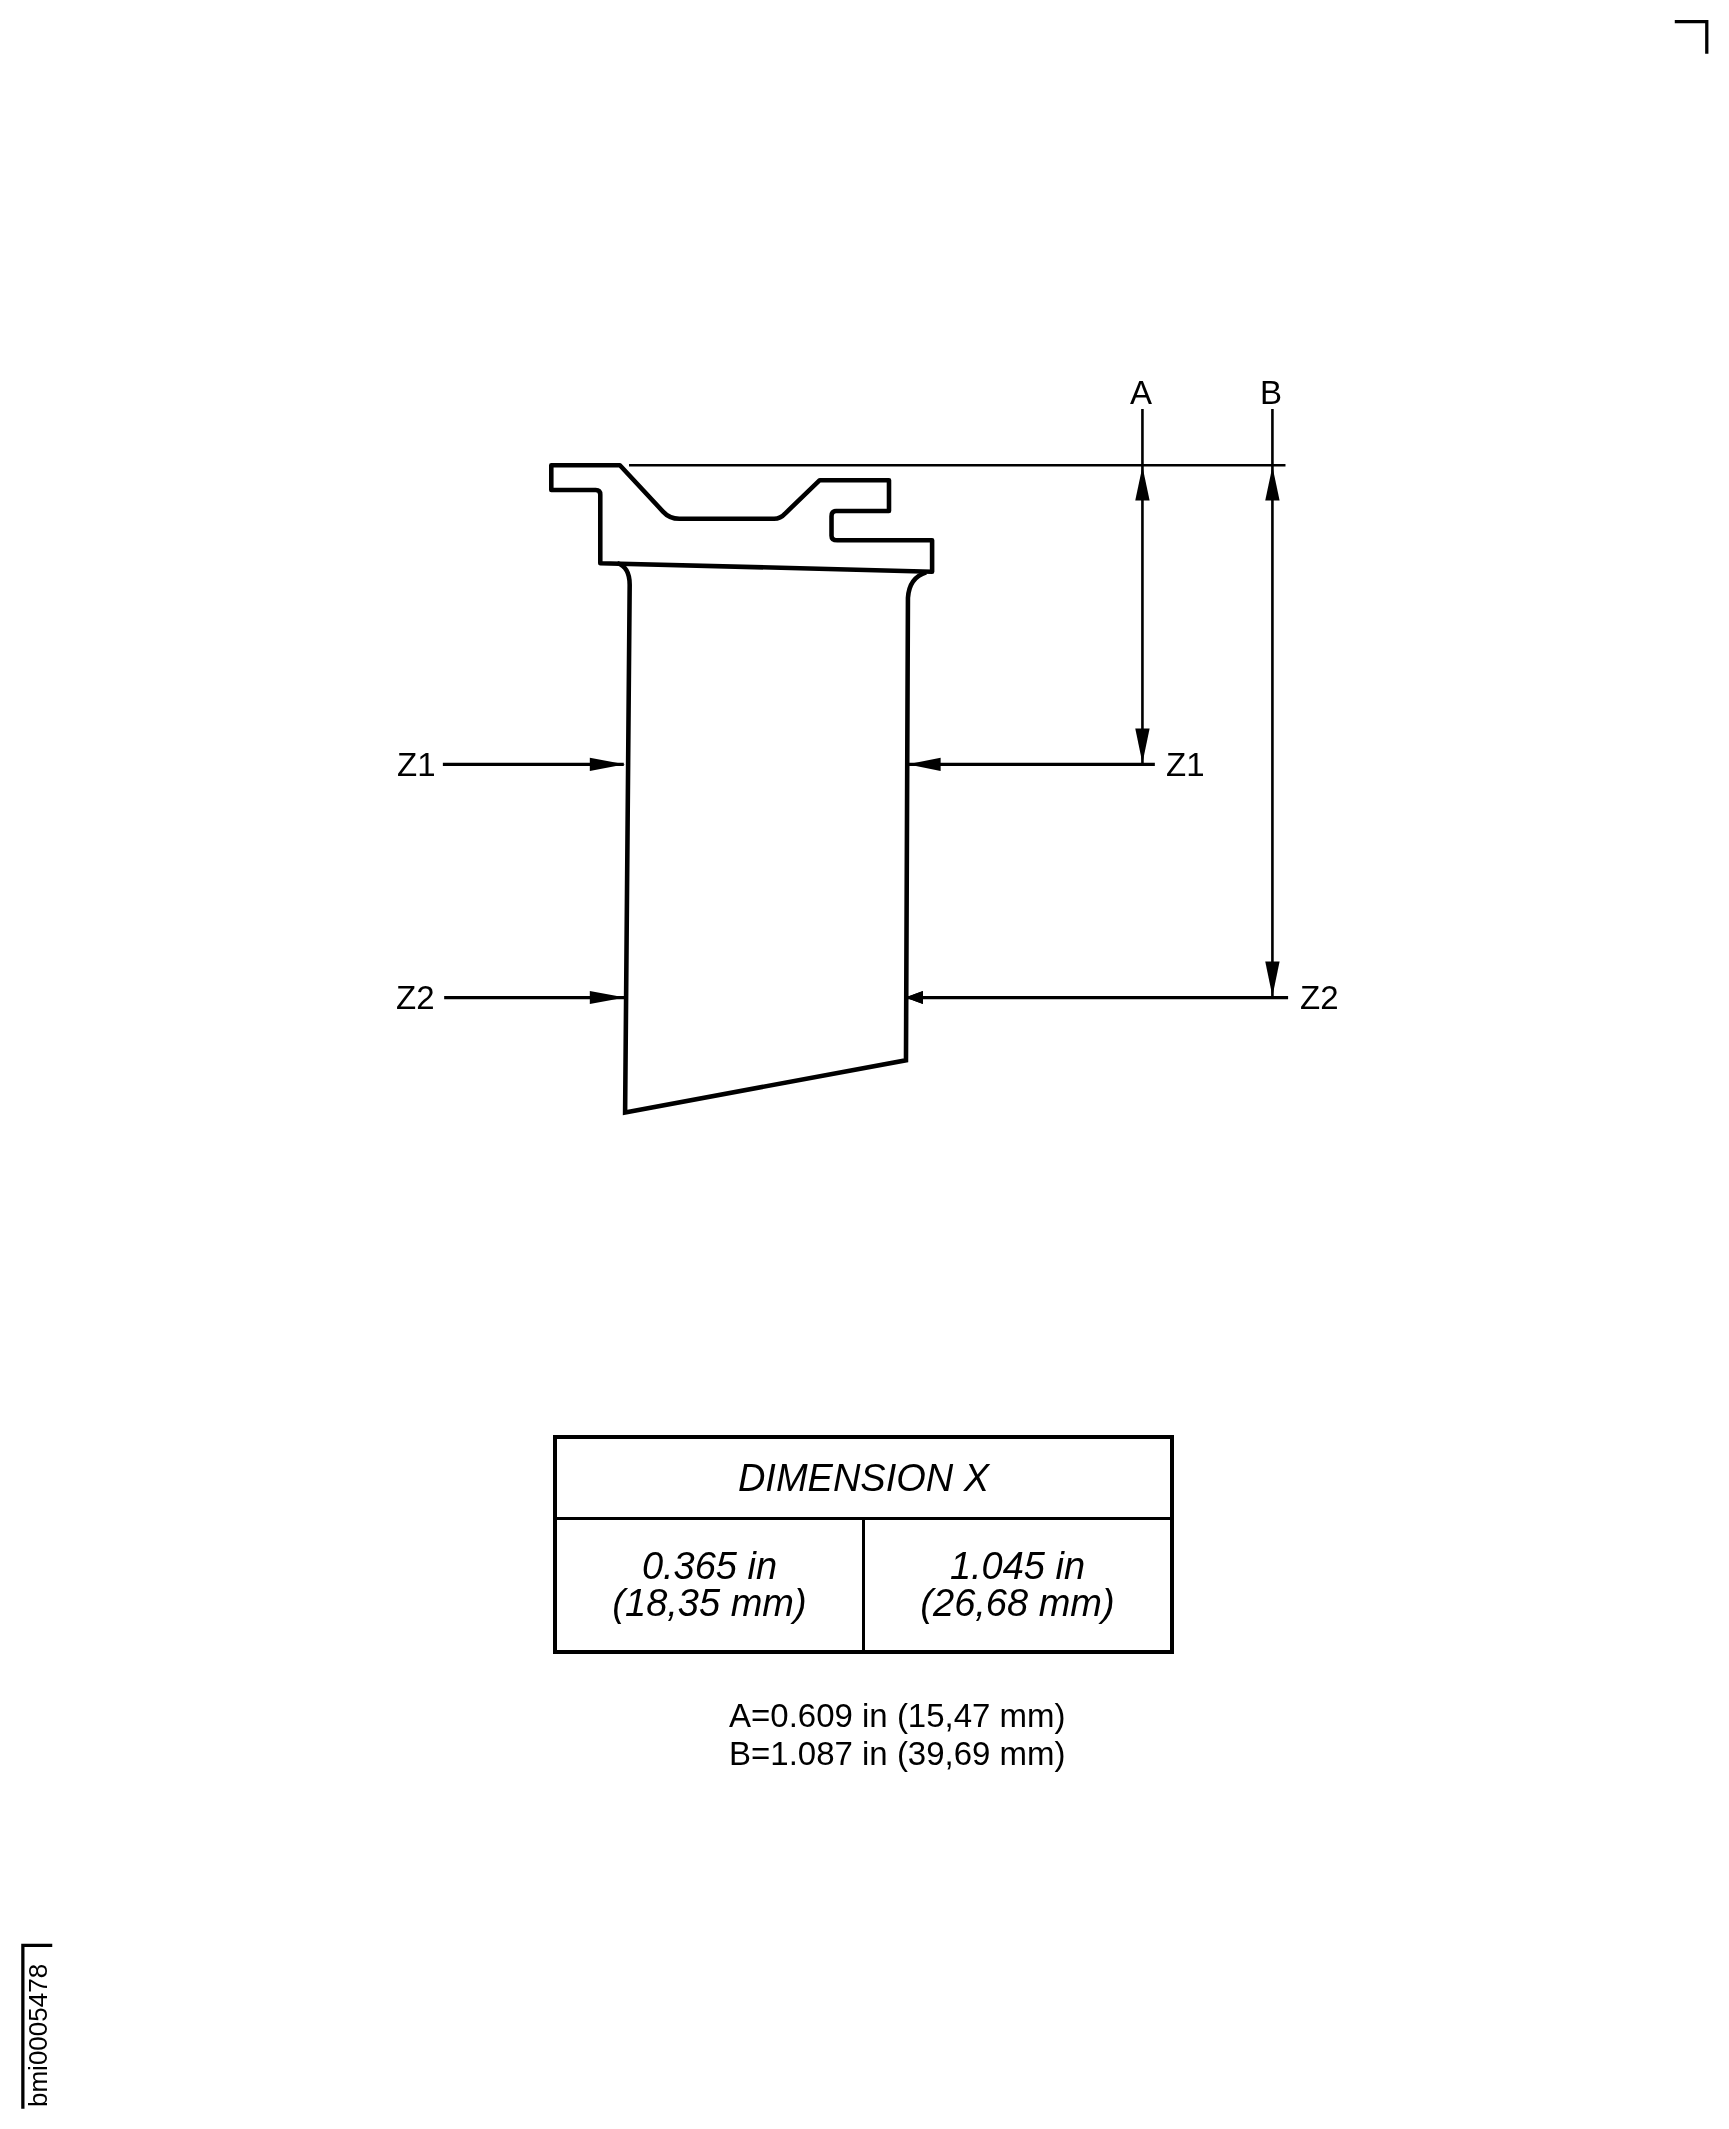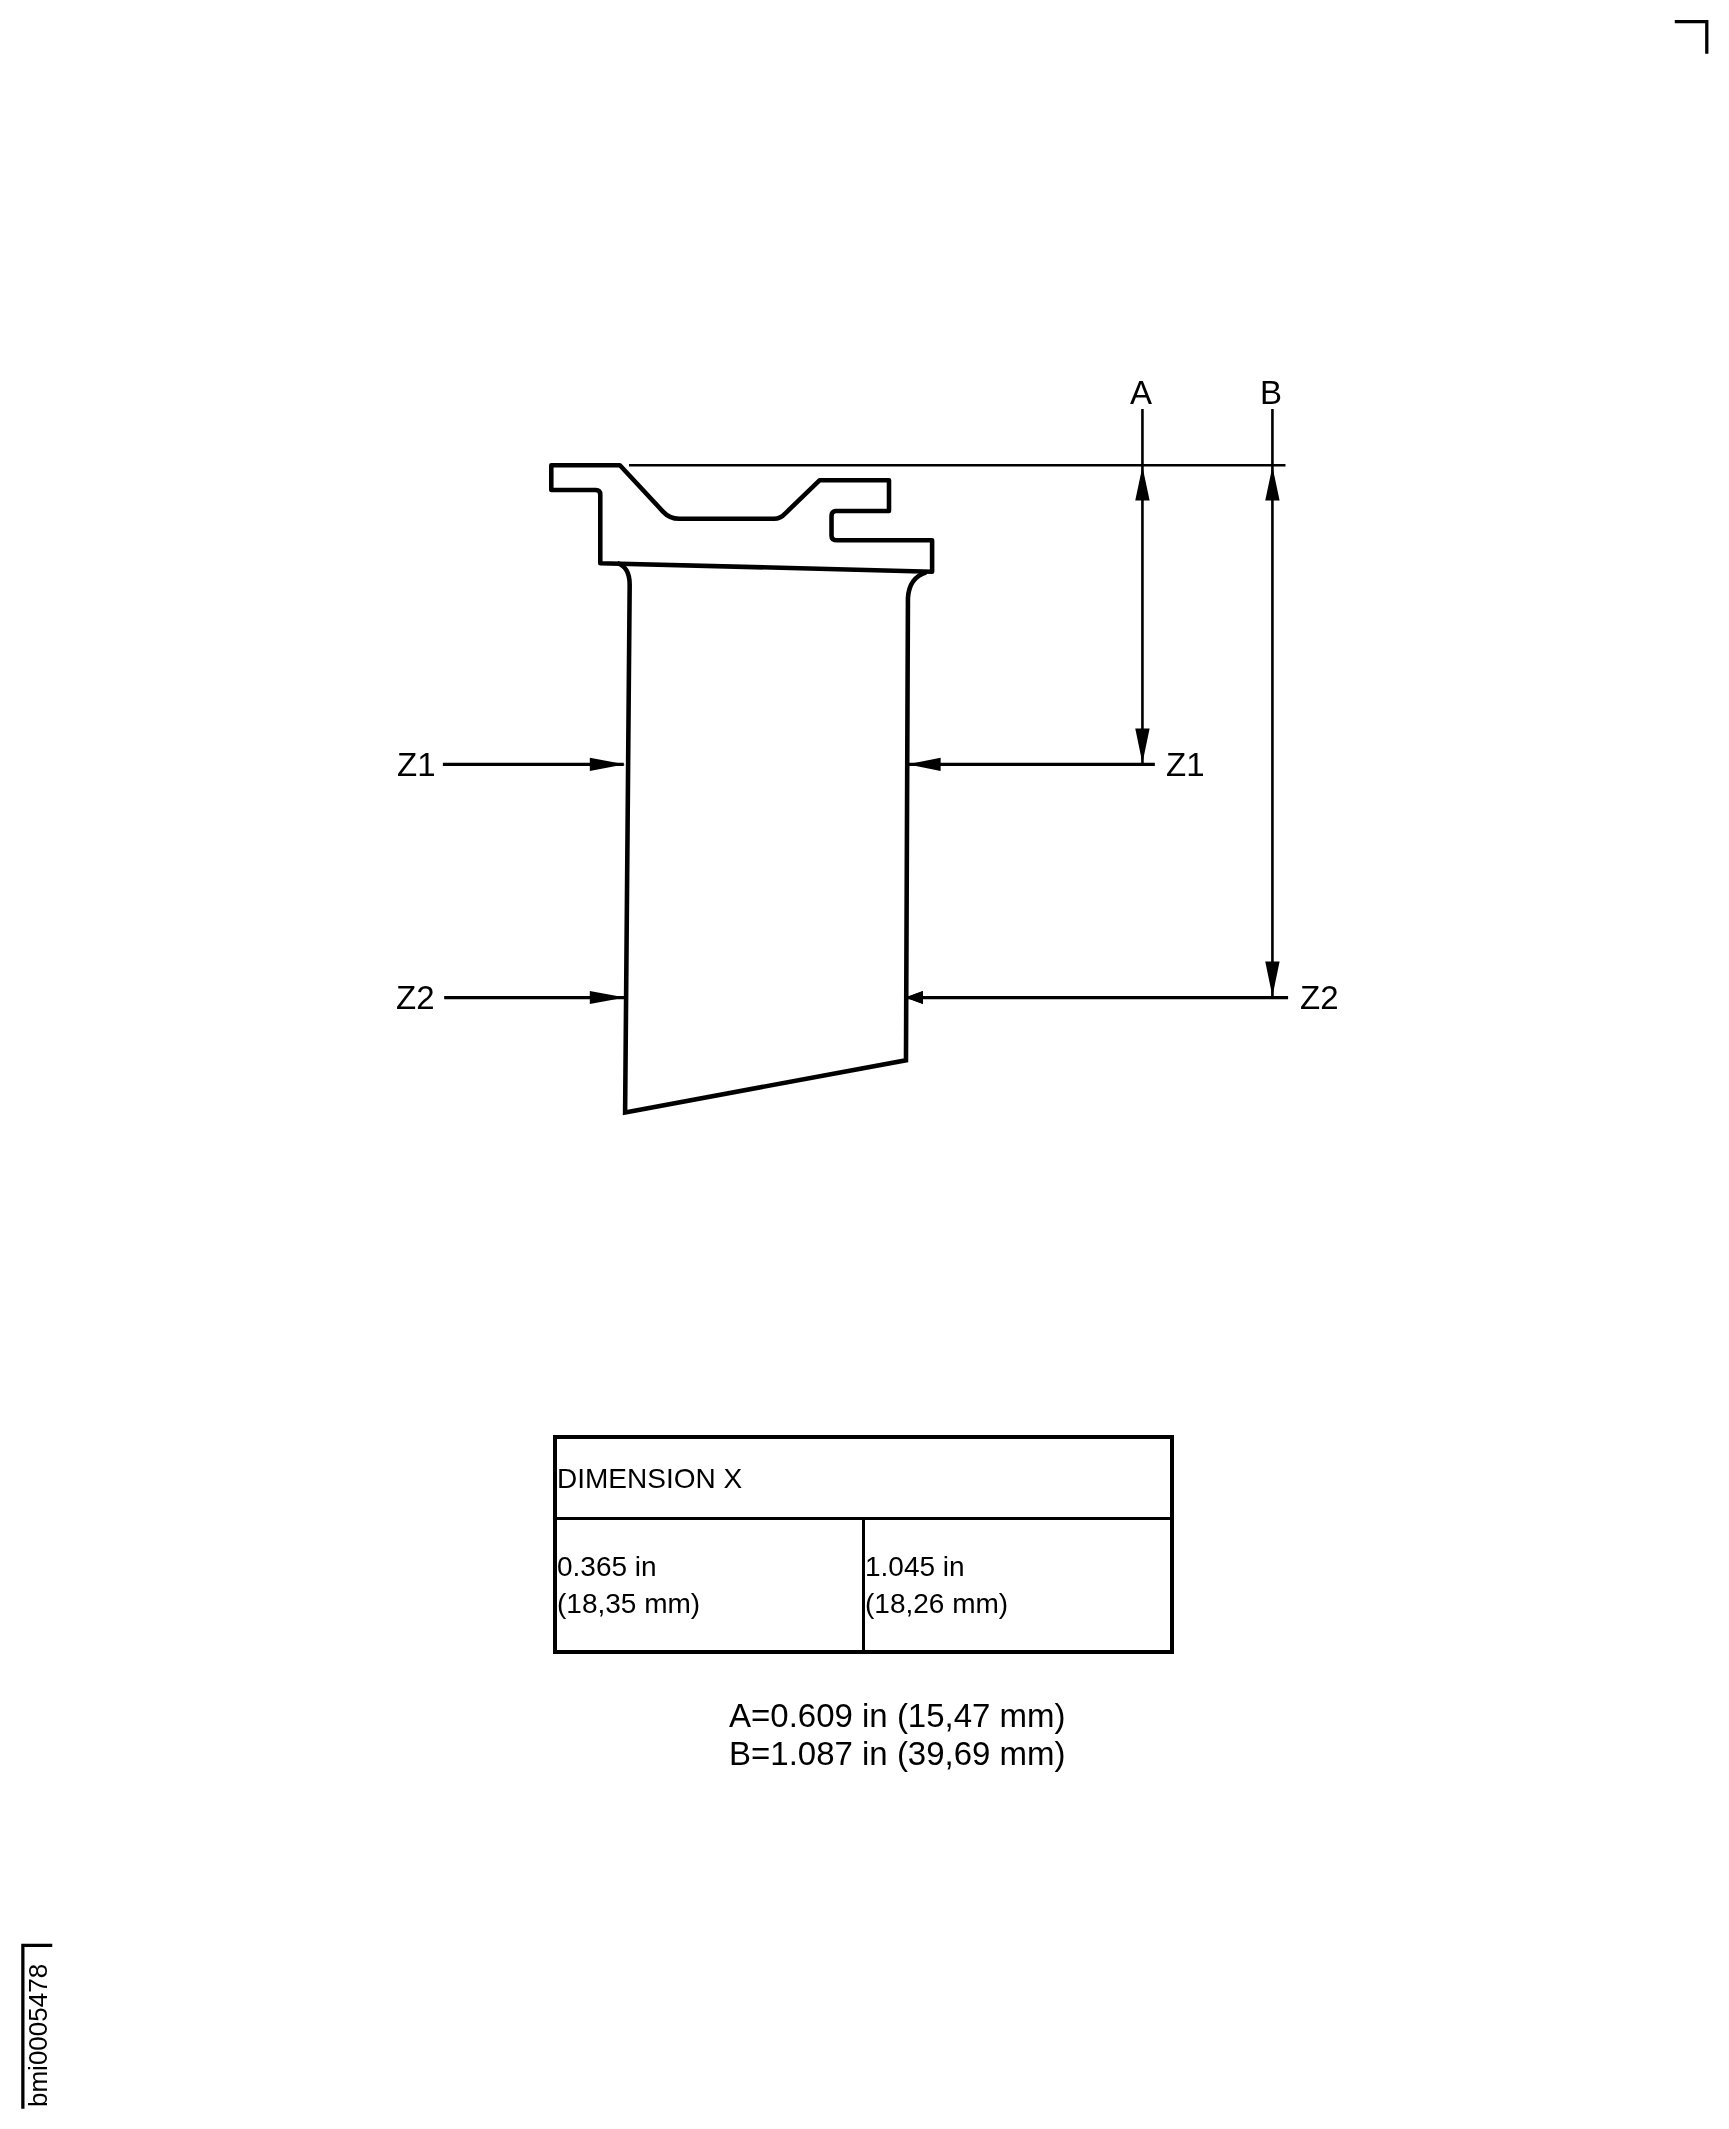--- a/index.html
+++ b/index.html
@@ -2,22 +2,22 @@
 <html style="font-size:10.5px"><head>
 <meta charset="utf-8">
 <style>
   html, body { margin: 0; padding: 0; background: #ffffff; }
   body { width: 1729px; height: 2129px; position: relative; overflow: hidden;
          font-family: "Liberation Sans", "DejaVu Sans", sans-serif; color: #000; }
   svg.drawing { position: absolute; left: 0; top: 0; }
   .lbl { position: absolute; font-size: 33px; line-height: 1; white-space: nowrap; }
   .dim-table { position: absolute; left: 553px; top: 1435px; width: 621px; height: 219px;
                border-collapse: collapse; border: 4.6px solid #000; box-sizing: border-box; }
-  .dim-table td { border: 3.3px solid #000; text-align: left; vertical-align: middle;
-                  font-size: 28px; line-height: 37px; padding: 0; }
+  .dim-table td { border: 3.3px solid #000; text-align: center; vertical-align: middle;
+                  font-size: 38px; line-height: 37px; padding: 0; font-style: italic; }
   .dim-table .hdr td { height: 59px; }
   .dim-table .sub td { height: 47px; }
   .dim-table .val td { height: 98px; }
   .notes { position: absolute; left: 729px; top: 1697px; width: 335px; text-align: center;
            font-size: 33px; line-height: 38px; }
   .notes div { white-space: nowrap; }
   .image-id { position: absolute; left: 25px; top: 2107px; font-size: 26px; line-height: 1;
               transform: rotate(-90deg); transform-origin: 0 0; white-space: nowrap; }
 </style>
 </head>
@@ -70,21 +70,21 @@
       <tr class="hdr">
     <td colspan="2">DIMENSION X</td>
   </tr>
   <tr class="val">
     <td>
       <div>0.365 in</div>
       <div>(18,35 mm)</div>
     </td>
     <td>
       <div>1.045 in</div>
-      <div>(18,26 mm)</div>
+      <div>(26,68 mm)</div>
     </td>
   </tr>
 </tbody>
   </table>
 
 <div class="notes">
   <div>A=0.609 in (15,47 mm)</div>
   <div>B=1.087 in (39,69 mm)</div>
 </div>
 

